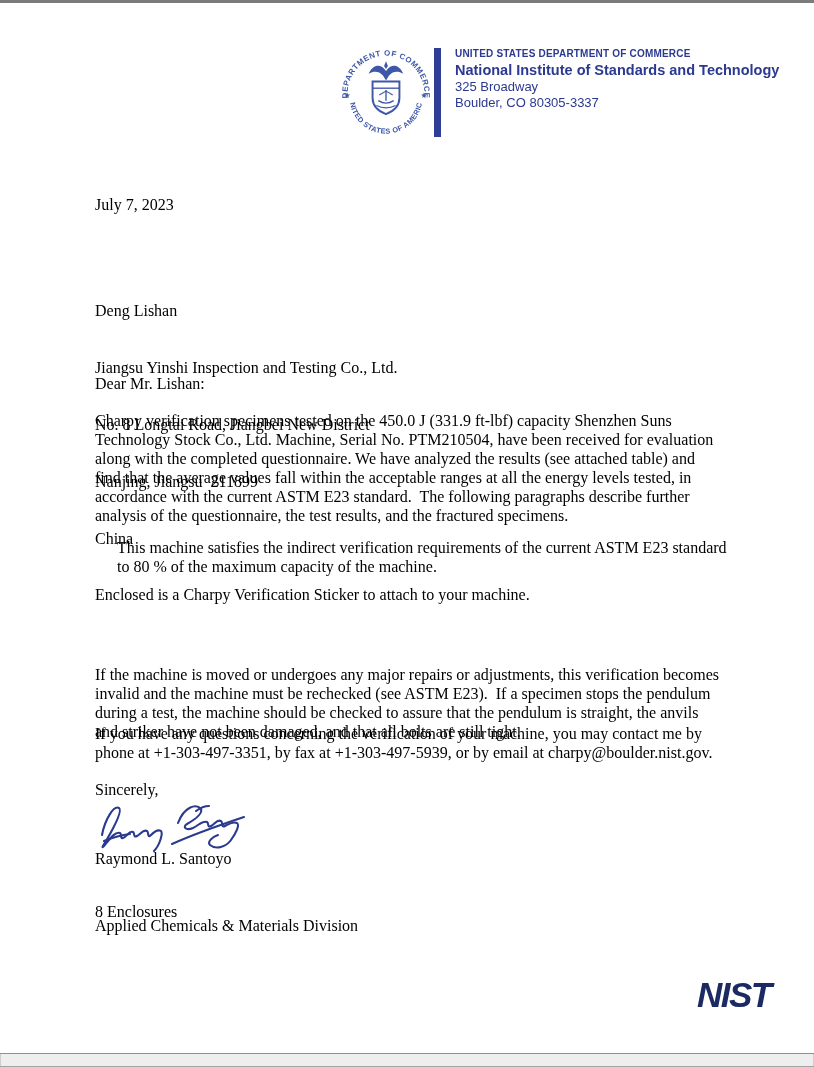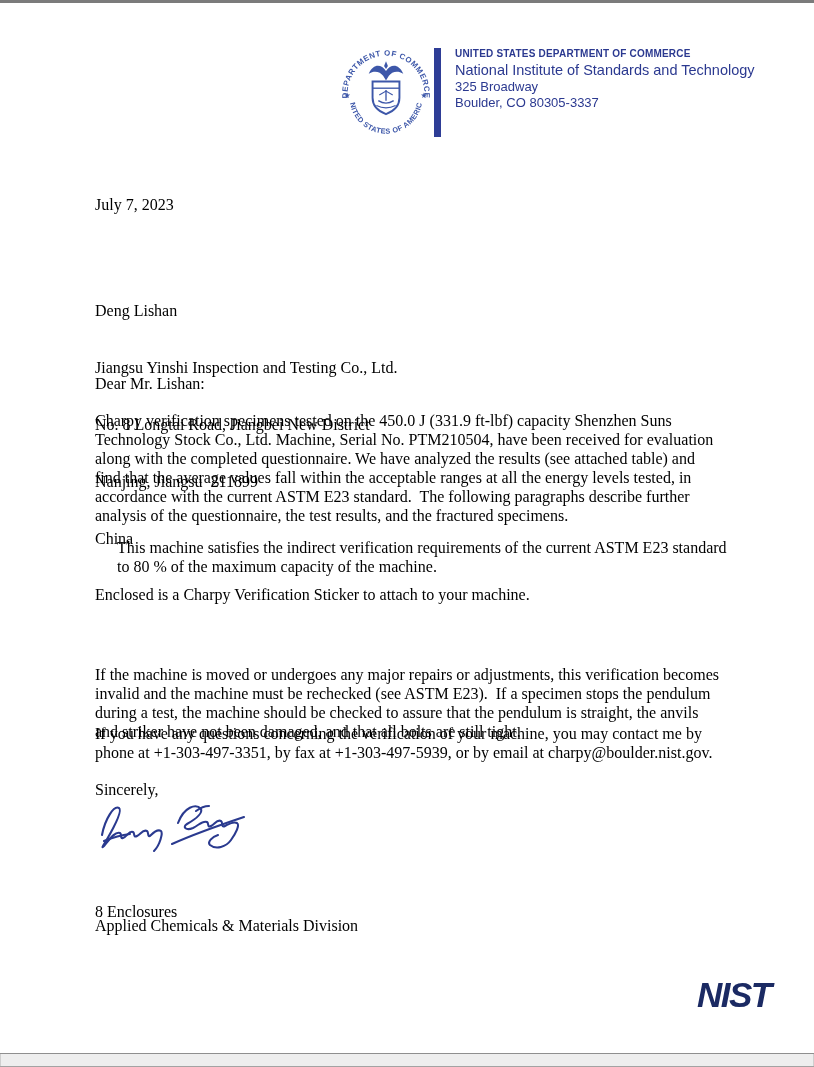--- a/index.html
+++ b/index.html
@@ -8,21 +8,21 @@
 
   .top-edge { position:absolute; left:0; top:0; width:814px; height:3px; background:#7b7b7b; }
 
   .page { position:absolute; left:0; top:3px; width:814px; height:1050px; background:#ffffff; }
 
   
   .seal { position:absolute; left:338px; top:42px; width:96px; height:96px; }
   .vbar { position:absolute; left:434px; top:45px; width:7px; height:89px; background:#2e3d96; }
   .lh-text { position:absolute; left:455px; top:42px; width:340px; font-family:"Liberation Sans", sans-serif; color:#2b3990; }
   .lh-agency { font-weight:bold; font-size:10px; line-height:17px; letter-spacing:0.2px; }
-  .lh-institute { font-weight:normal; font-size:14.5px; line-height:17px; }
+  .lh-institute { font-weight:bold; font-size:14.5px; line-height:17px; }
   .lh-addr { font-size:13px; line-height:16px; }
 
   
   .t { position:absolute; left:95px; width:625px; font-size:16px; line-height:19px; white-space:pre-wrap; }
   .date { top:192px; }
   .address { top:260px; }
   .salutation { top:371px; }
   .p1 { top:408px; }
   .p2 { top:535px;margin-left:22px; }
   .p3 { top:582px; }
@@ -112,20 +112,21 @@
   <svg class="signature" viewBox="0 0 172 62">
     <g fill="none" stroke="#2a3a8f" stroke-width="2.1" stroke-linecap="round" stroke-linejoin="round">
       <path d="M10,38 C13,22 22,8 27,11 C31,14 21,32 14,44 C11,49 9,52 12,49 C17,43 23,34 28,36 C30,37 28,42 31,41 C35,40 37,33 41,35 C43,36 41,41 45,39 C49,37 51,32 55,34 C57,35 55,42 59,38 C63,34 66,32 69,34 C71,36 68,48 62,54"></path>
       <path d="M12,44 C22,40 30,38 38,37"></path>
       <path d="M86,26 C92,10 104,6 109,12 C111,17 102,23 95,27 C90,30 94,34 101,31 C107,28 111,23 115,25 C117,26 115,31 119,29 C123,27 125,22 129,24 C131,25 129,31 133,29 C137,27 141,24 145,26 C148,28 144,36 139,43 C134,50 124,53 118,48 C115,45 120,40 126,38"></path>
       <path d="M80,47 C100,38 128,28 152,20"></path>
       <path d="M104,14 C108,11 113,9 117,9"></path>
     </g>
   </svg>
 
+  <div class="t signer-name">Raymond L. Santoyo</div>
   <div class="t signer-division">Applied Chemicals &amp; Materials Division</div>
   <div class="t enclosures">8 Enclosures</div>
 
   <svg class="nist-logo" viewBox="0 0 92 38">
     <text x="0" y="30" class="nist-text" fill="#1b2a63">NIST</text>
   </svg>
 
 </div>
 
 <div class="hscroll-wrap">

